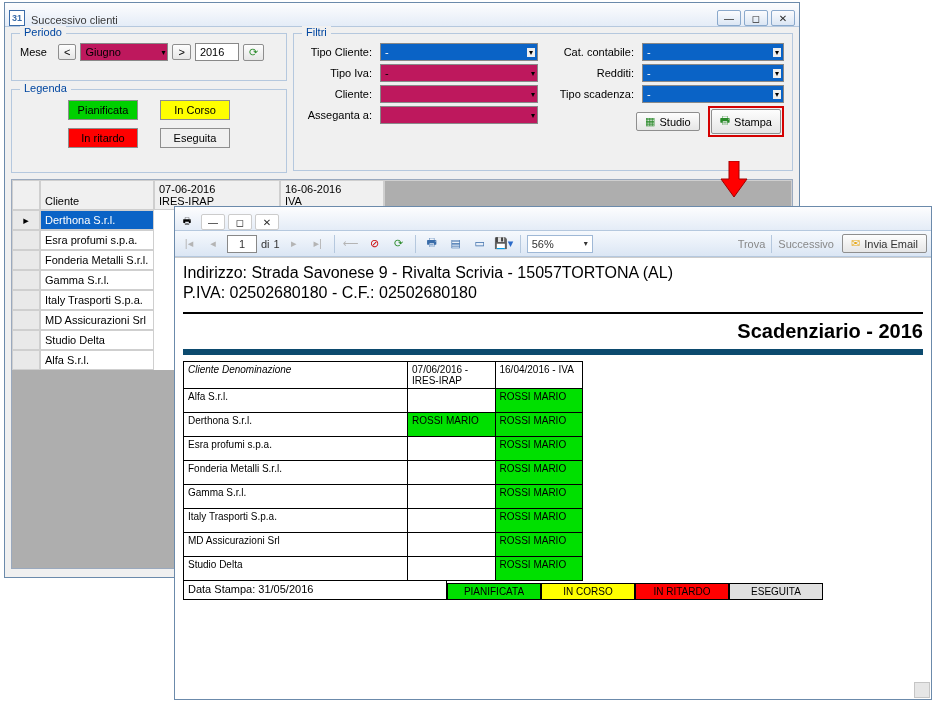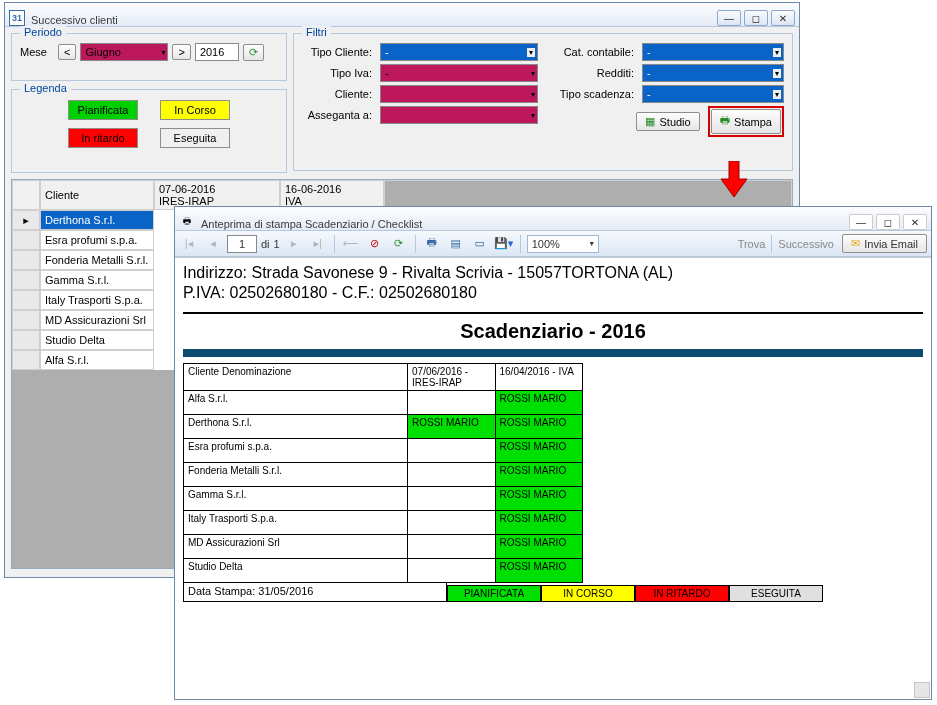--- a/index.html
+++ b/index.html
@@ -36,21 +36,21 @@
 
 .win2{background:#fff;}
 .toolbar{height:26px;background:linear-gradient(#f6f9fd,#dbe6f4);border-bottom:1px solid #b5c8de;display:flex;align-items:center;padding:0 4px;gap:4px;color:#333;}
 .toolbar .sep{width:1px;height:18px;background:#b5c8de;margin:0 2px;}
 .tbtn{width:20px;height:20px;display:flex;align-items:center;justify-content:center;color:#3a6ca9;border-radius:2px;}
 .tbtn.dim{color:#b4b4b4;}
 .dropdown{border:1px solid #9fb8d6;background:#fff;height:18px;display:flex;align-items:center;padding:0 4px;gap:30px;}
 .report{padding:6px 8px;background:#fff;height:calc(100% - 50px);overflow:auto;border-top:1px solid #ccc;}
 .rtitle{font-style:italic;font-weight:bold;font-size:18px;margin-bottom:4px;}
 .raddr{font-size:16px;margin-bottom:2px;}
-.rhead{font-size:20px;font-weight:bold;text-align:center;border-top:2px solid #000;border-bottom:8px solid #0c4a6e;padding:6px 0;margin:10px 0 6px;}
+.rhead{font-size:20px;font-weight:bold;text-align:right;border-top:2px solid #000;border-bottom:6px solid #0c4a6e;padding:6px 0;margin:10px 0 6px;}
 .rtable{border-collapse:collapse;width:100%;}
 .rtable td{border:1px solid #000;padding:2px 4px;font-size:10px;vertical-align:top;height:24px;}
 .rtable td.hd{font-weight:normal;}
 .green{background:#00e000;}
 .rlegend{display:flex;margin-top:2px;}
 .rlegend div{flex:none;padding:2px 0;text-align:center;font-size:10px;border:1px solid #000;}
 .sbcorner{position:absolute;bottom:1px;right:1px;width:16px;height:16px;background:#e6e6e6;border:1px solid #c5c5c5;}
 </style>
 </head>
 <body>
@@ -169,21 +169,21 @@
 
  <div class="arrowdn" style="left:714px;top:158px;">
   <svg width="30" height="38">
         <path d="M10 0 h10 v18 h8 l-13 18 l-13 -18 h8 z" fill="#ff0000" stroke="#a00000"></path>
       </svg>
  </div>
 
  <div class="grid" style="margin:6px;height:390px;">
   <div class="gridhdr">
    <div class="gh" style="width:28px;"></div>
-   <div class="gh" style="width:114px;">
+   <div class="gh" style="width:114px;justify-content:flex-end;">
           <span>Cliente</span>
         </div>
    <div class="gh" style="width:126px;">
           <span>07-06-2016</span>
           <span>IRES-IRAP</span>
         </div>
    <div class="gh" style="width:104px;">
           <span>16-06-2016</span>
           <span>IVA</span>
         </div>
@@ -222,21 +222,20 @@
           <div class="gmark"></div>
           <div class="gcell" style="width: 114px;">Alfa S.r.l.</div>
         </div>
       </div>
  </div>
 </div>
 
 <div class="win win2" style="left:174px;top:206px;width:758px;height:494px;">
  <div class="titlebar">
   <span class="ticon">🖶</span>
-  <span class="ttl">Anteprima di stampa Scadenziario / Checklist</span>
   <div class="winbtns">
    <div class="winbtn" style="background:#fff;border-color:#ccc;">—</div>
    <div class="winbtn" style="background:#fff;border-color:#ccc;">◻</div>
    <div class="winbtn" style="background:#fff;border-color:#ccc;">✕</div>
   </div>
  </div>
  <div class="toolbar">
   <div class="tbtn dim">|◂</div>
   <div class="tbtn dim">◂</div>
   <div class="input" style="width:30px;justify-content:center;">
@@ -250,42 +249,42 @@
   <div class="tbtn dim">⟵</div>
   <div class="tbtn" style="color:#c00;">⊘</div>
   <div class="tbtn" style="color:#2a8a2a;">⟳</div>
   <div class="sep"></div>
   <div class="tbtn">🖶</div>
   <div class="tbtn">▤</div>
   <div class="tbtn">▭</div>
   <div class="tbtn" style="color:#2a6ac9;">💾▾</div>
   <div class="sep"></div>
   <div class="dropdown">
-        <span>100%</span>
+        <span>56%</span>
         <span class="arrow" style="font-size:8px;">▾</span>
       </div>
   <div style="flex:1;"></div>
   <span style="color:#888;">Trova</span>
   <div class="sep"></div>
   <span style="color:#888;">Successivo</span>
   <div class="btn" style="margin-left:4px;">
         <span style="color:#e6a817;">✉</span>
         <span>Invia Email</span>
       </div>
  </div>
 
  <div class="report">
   <div class="raddr">Indirizzo: Strada Savonese 9 - Rivalta Scrivia - 15057TORTONA (AL)</div>
   <div class="raddr">P.IVA: 02502680180 - C.F.: 02502680180</div>
   <div class="rhead">Scadenziario -  2016</div>
 
   <table class="rtable" style="width:400px;">
    <tbody>
           <tr>
-    <td class="hd" style="width:210px;">Cliente Denominazione</td>
+    <td class="hd" style="width:210px;font-style:italic;">Cliente Denominazione</td>
     <td class="hd" style="width:82px;">07/06/2016 - IRES-IRAP</td>
     <td class="hd" style="width:82px;">16/04/2016 - IVA</td>
    </tr>
    </tbody>
         <tbody id="rtbody">
           <tr>
             <td>Alfa S.r.l.</td>
             <td></td>
             <td class="green">ROSSI MARIO</td>
           </tr>

